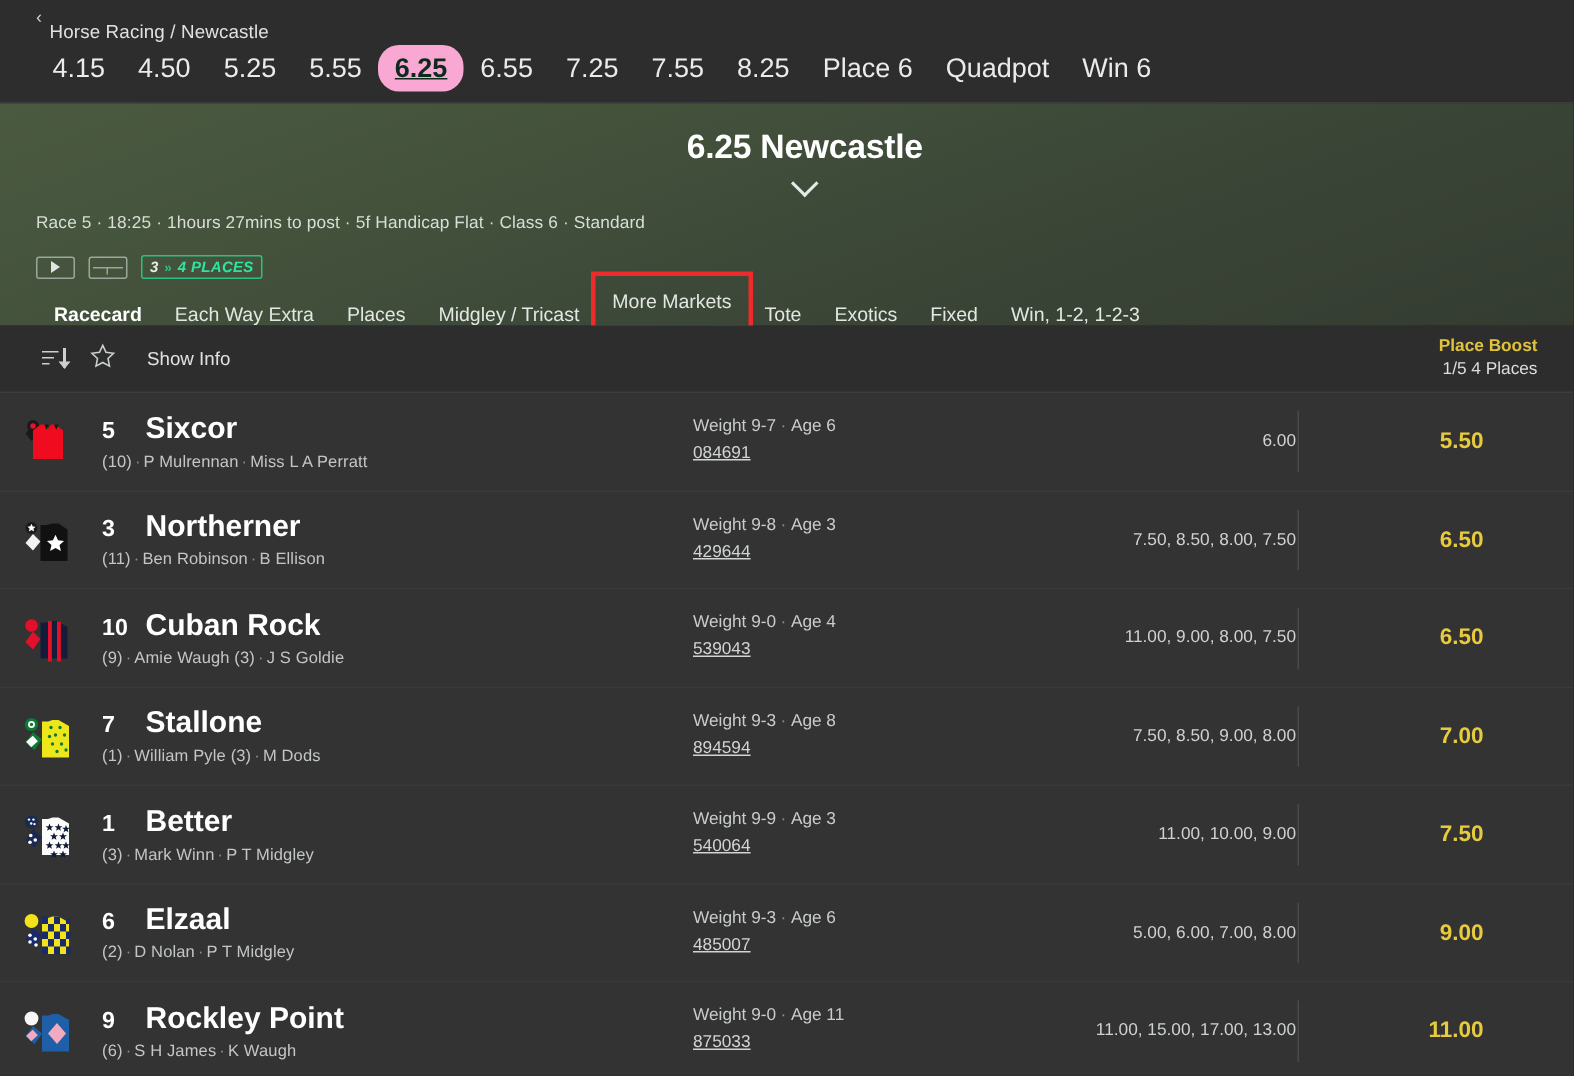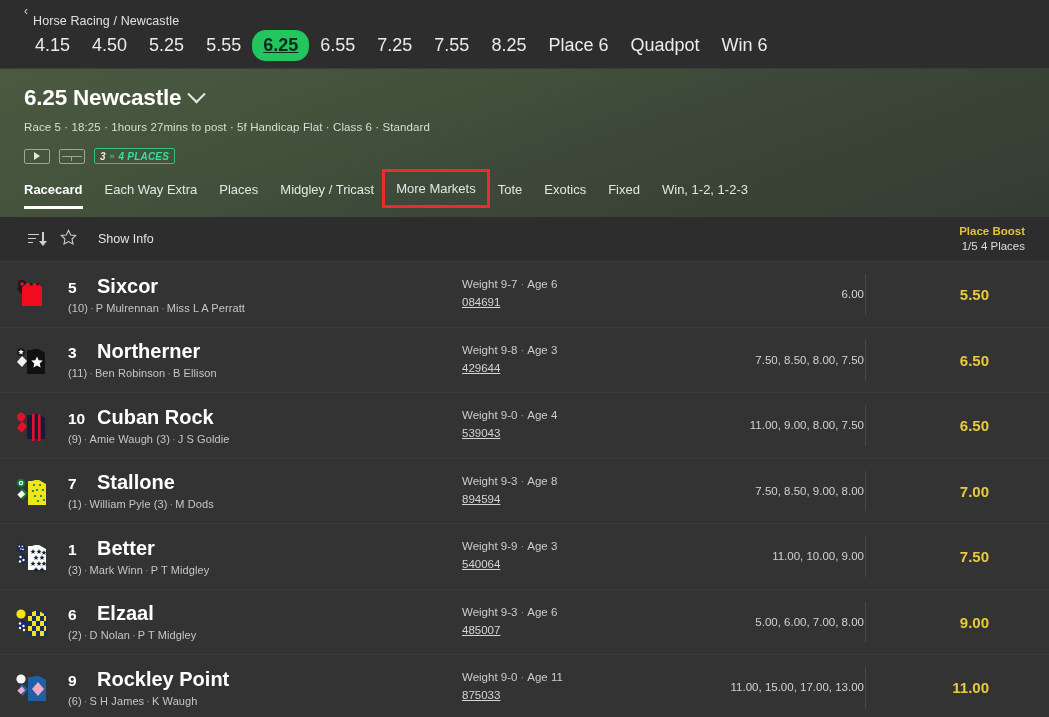--- a/index.html
+++ b/index.html
@@ -33,36 +33,37 @@
     border-bottom: 1px solid #3c3c3c;
   }
   .time-chip {
     font-size: 18px; color: #e9ece9;
     padding: 5px 11px;
     border-radius: 14px;
     white-space: nowrap;
     cursor: pointer;
   }
   .time-chip.active {
-    background: #22c55e;
+    background: #f9a8d4;
     color: #0d2a1d;
     font-weight: 600;
     text-decoration: underline;
   }
 
   
   .racehead {
     height: 148px;
     background: linear-gradient(160deg,#4a5a40 0%, #44523c 30%, #3b4637 62%, #343c31 100%);
     padding: 14px 0 0 24px;
     position: relative;
   }
   .rh-title {
     display: flex; align-items: center; gap: 9px;
     margin-top: 2px;
+    flex-direction: column;
   }
   .rh-title h1 {
     font-size: 22.5px; font-weight: 700; color: #ffffff; letter-spacing: -.2px;
   }
   .chev {
     width: 13px; height: 13px;
     border-right: 2px solid #e6eae6;
     border-bottom: 2px solid #e6eae6;
     transform: rotate(45deg) translate(-3px,-3px);
     cursor: pointer;
@@ -109,22 +110,22 @@
     cursor: pointer;
   }
   .places-badge .num { color: #e9ece9; }
   .places-badge .arrow { color: #2fbf84; font-style: normal; font-size: 9px;}
   .places-badge .lbl { color: #2fe3a0; letter-spacing: .2px; }
 
   
   .tabs {
     position: absolute; left: 0; bottom: 0;
     width: 100%; height: 44px;
-    display: flex; align-items: flex-start;
-    padding-left: 24px;
+    display: flex; align-items: flex-end;
+    padding-left: 36px;
     gap: 0;
   }
   .tab {
     font-size: 13px; color: #e3e7e3;
     padding: 9px 11px 0 11px;
     position: relative;
     cursor: pointer;
     white-space: nowrap;
   }
   .tab:first-child { padding-left: 0; }

